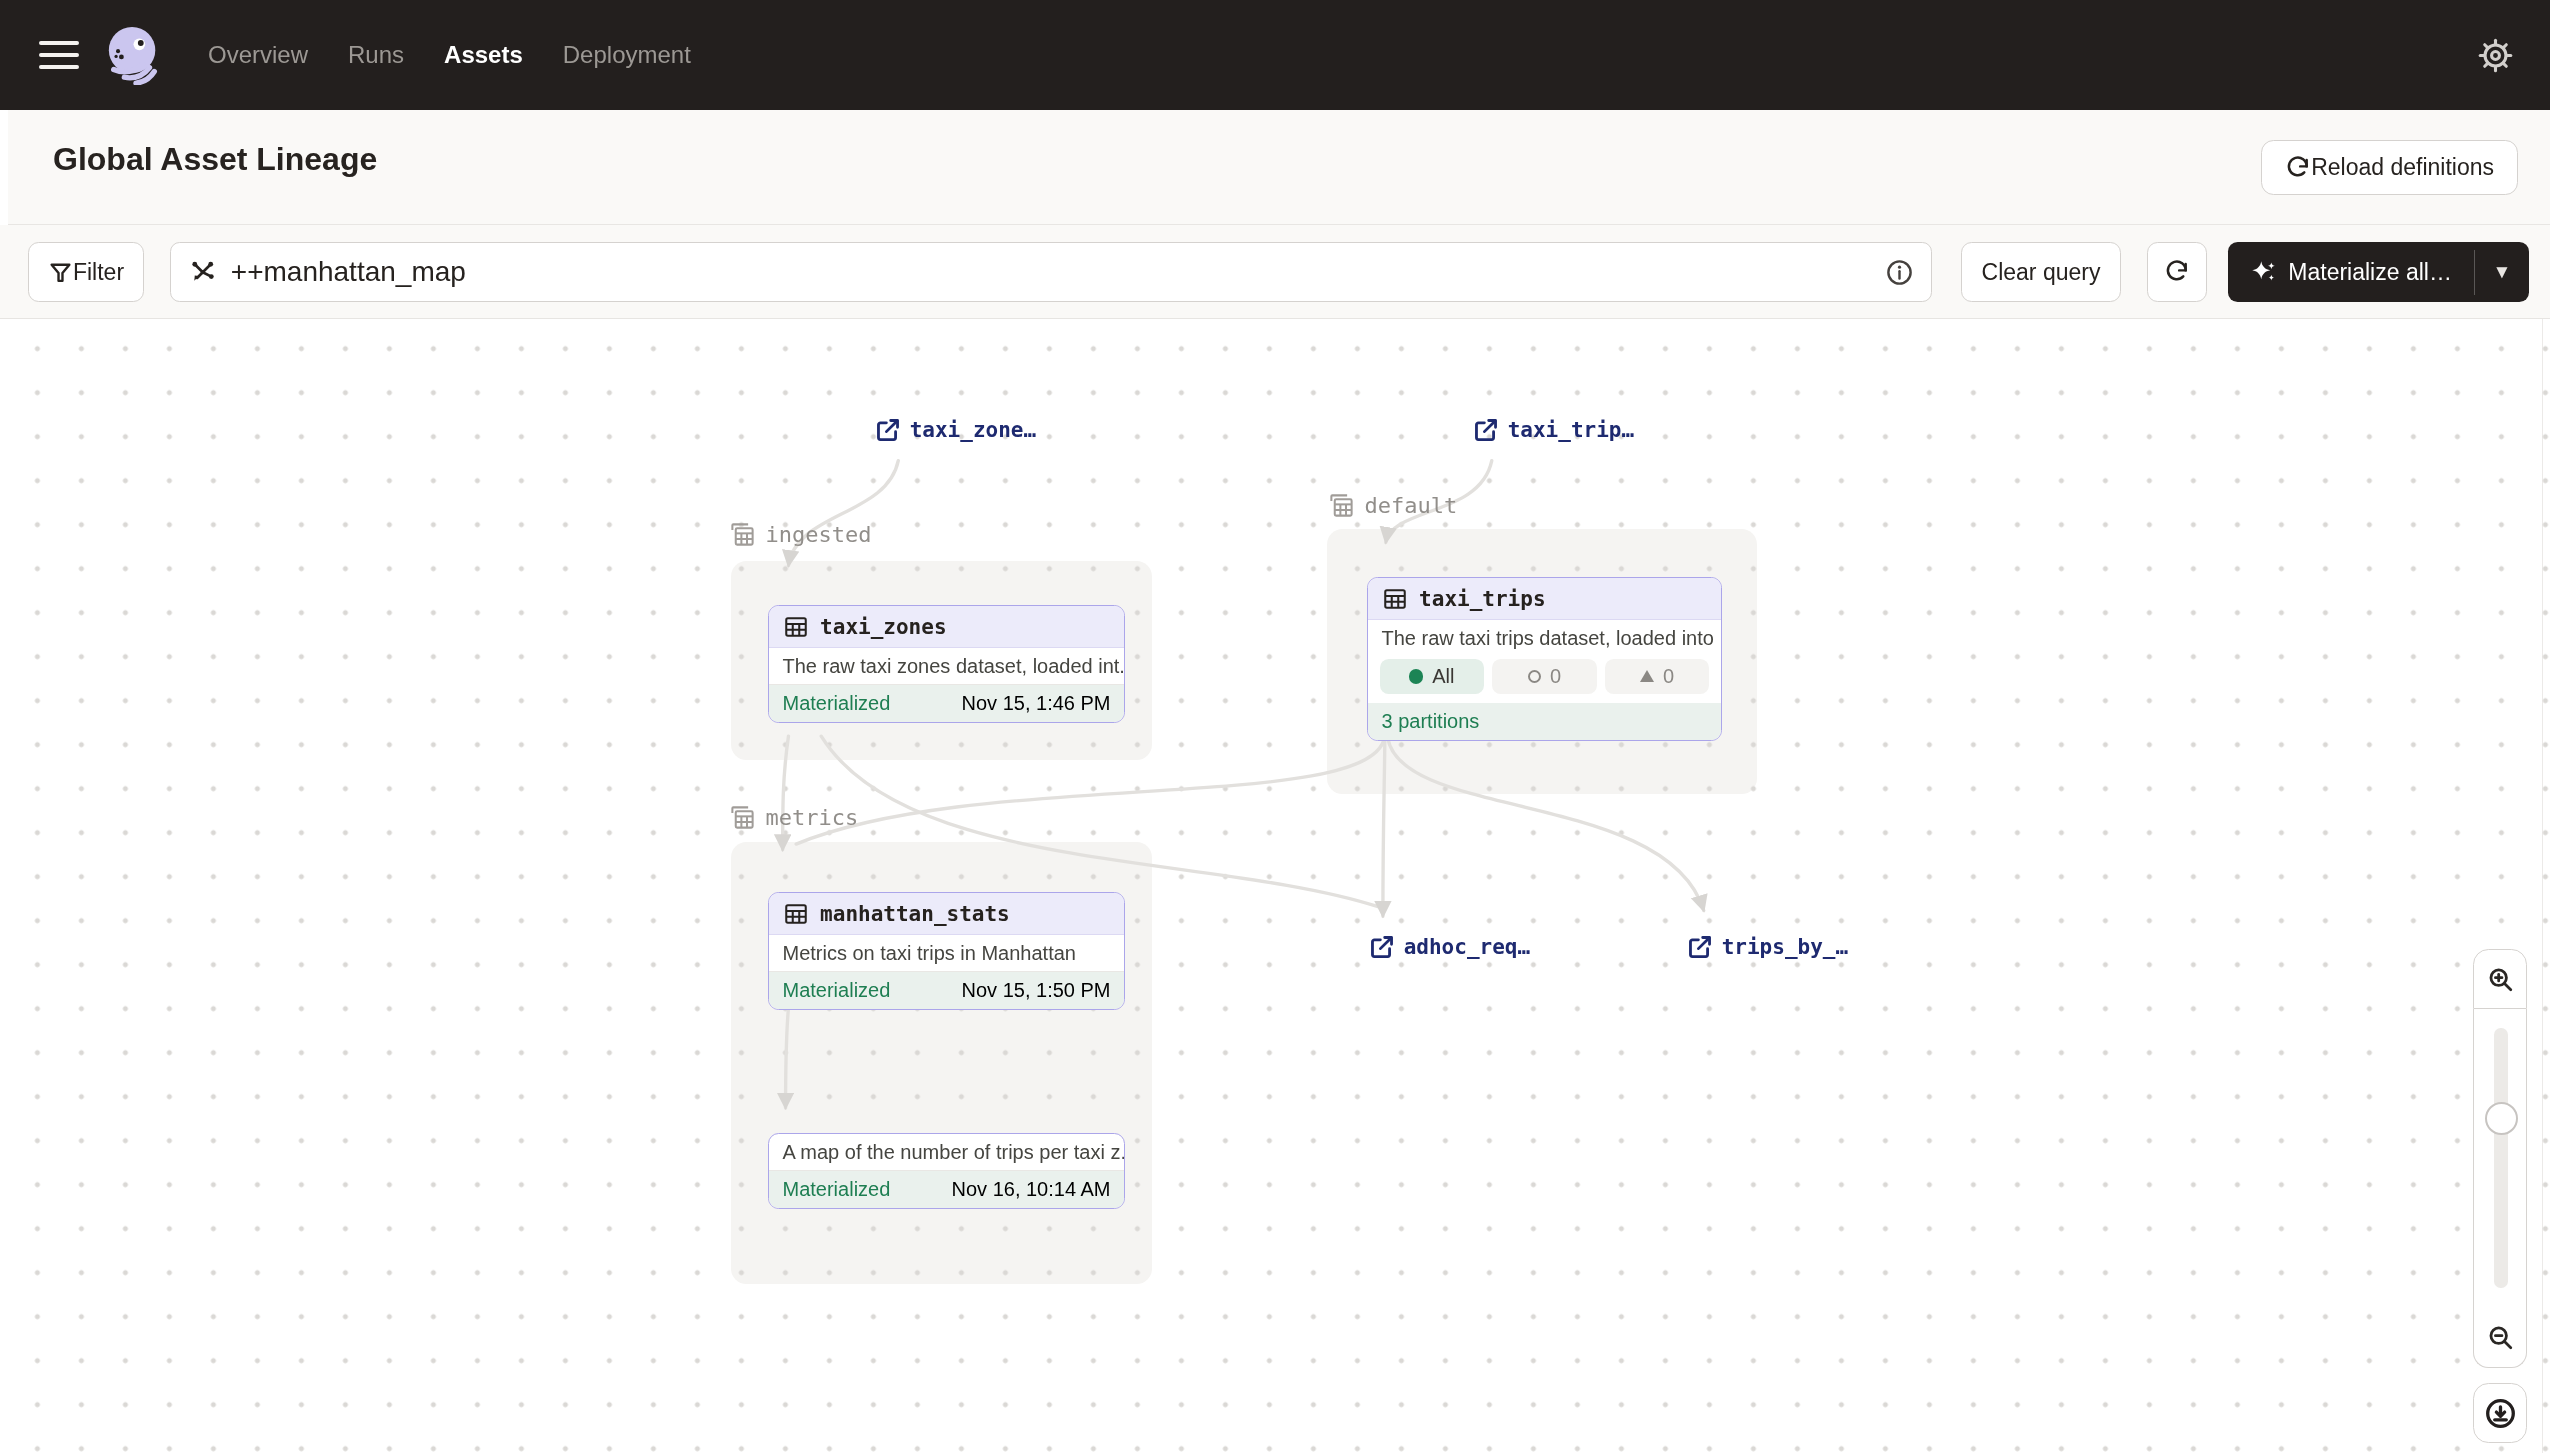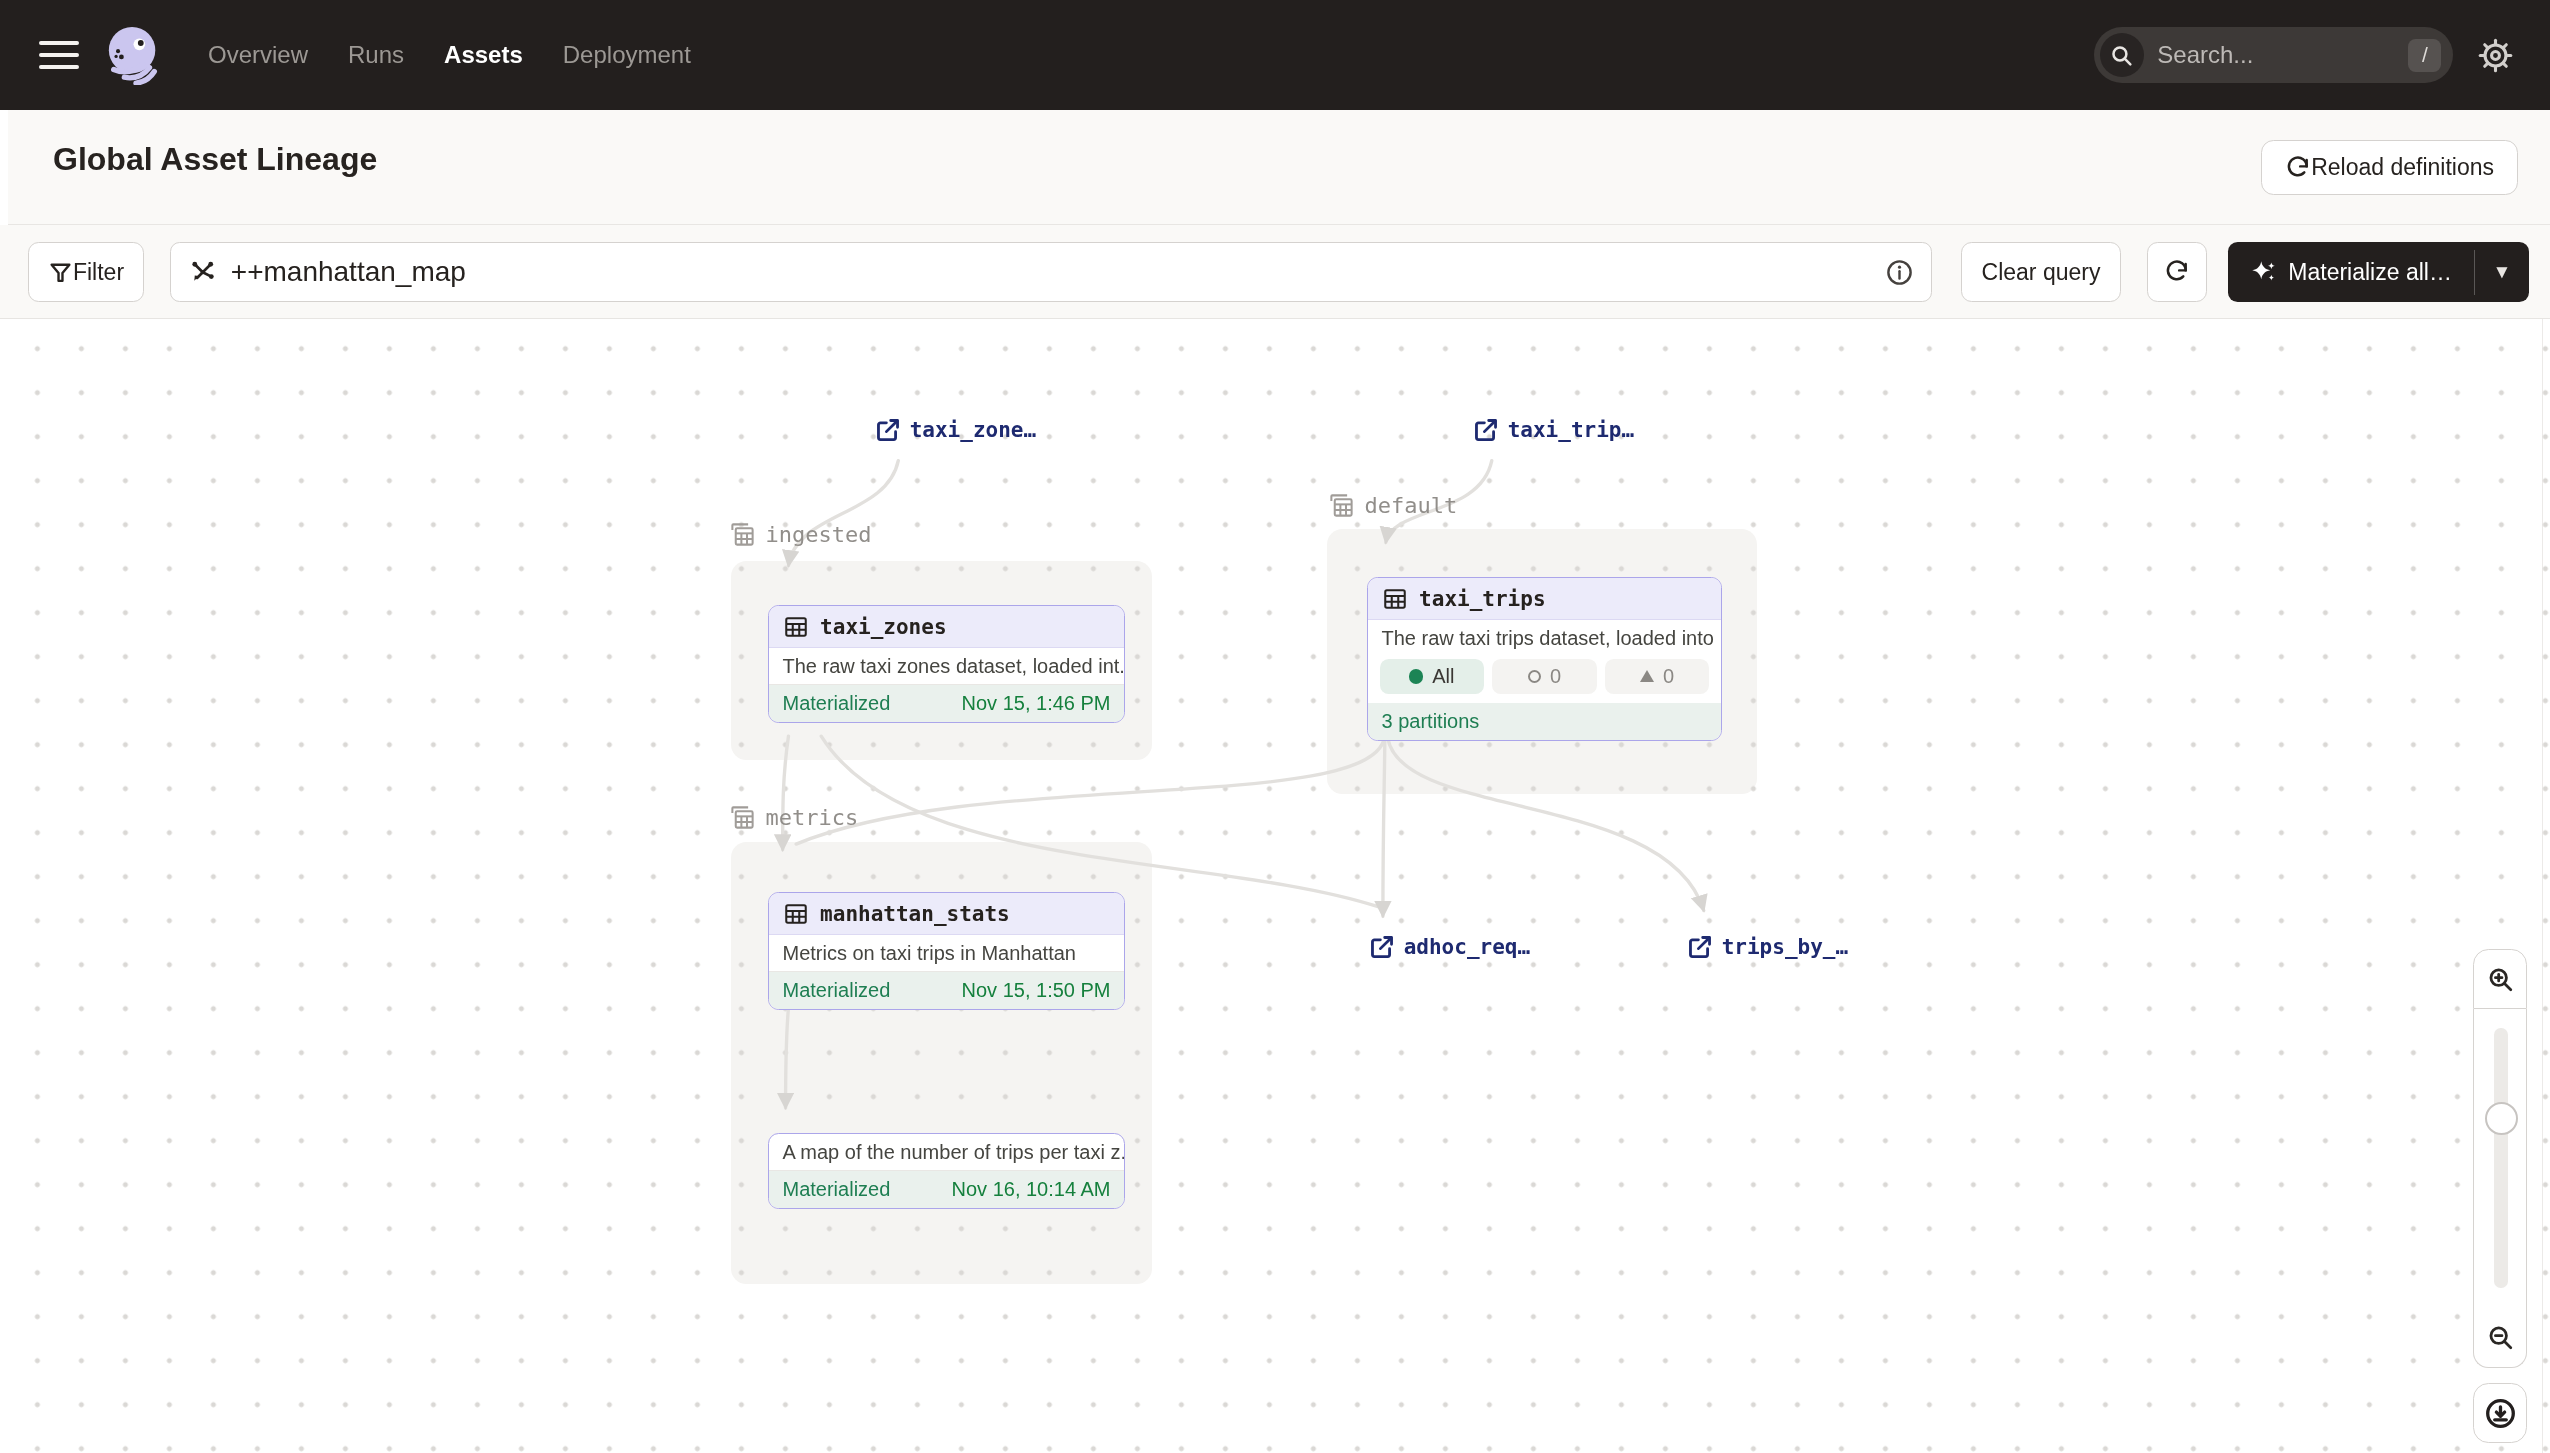--- a/index.html
+++ b/index.html
@@ -50,21 +50,21 @@
   .group-label { position:absolute; z-index:4; display:flex; align-items:center; gap:9.6px;
                  font-family:"DejaVu Sans Mono",monospace; font-size:22px; color:#918E8A; }
   .edges { position:absolute; inset:0; z-index:3; }
   .node { position:absolute; width:357px; background:#fff; border:1.9px solid #ABA5EA; border-radius:10.6px; overflow:hidden; z-index:4; cursor:pointer; }
   .node-header { display:flex; align-items:center; gap:11.6px; background:#ECEBFA; border-bottom:1px solid #DCD9F3; padding:7.7px 13.5px; height:42px; }
   .node-title { font-family:"DejaVu Sans Mono",monospace; font-weight:700; font-size:21px; color:#26221F; }
   .node-desc { padding:6.7px 13.5px; font-size:20px; color:#454540; white-space:nowrap; overflow:hidden; border-bottom:1px solid #E9E7E4; height:37px; display:flex; align-items:center; }
   .node-desc.noline { border-bottom:none; }
   .node-footer { background:#EAF1ED; padding:0 13.5px; height:37px; display:flex; align-items:center; justify-content:space-between; font-size:20px; }
   .status-green { color:#1E7E52; }
-  .ts-navy { color:#15803d; }
+  .ts-navy { color:#000000; }
   .chips { display:flex; gap:8.7px; padding:1.9px 11.6px 9.6px 11.6px; }
   .chip { flex:1; height:35px; border-radius:8.7px; display:flex; align-items:center; justify-content:center; gap:8.7px; font-size:20px; color:#3A3733; }
   .chip.all { background:#E4EFE9; }
   .chip.zero { background:#F4F3F1; color:#8B8884; }
   .dot-green { width:14.5px; height:14.5px; border-radius:50%; background:#1C8455; }
   .ring-gray { width:13.5px; height:13.5px; border-radius:50%; border:2.9px solid #8B8884; }
   .tri-gray { width:0; height:0; border-left:7.7px solid transparent; border-right:7.7px solid transparent; border-bottom:12.5px solid #8B8884; }
   .ext-link { position:absolute; z-index:4; display:flex; align-items:center; gap:8.7px; cursor:pointer;
               font-family:"DejaVu Sans Mono",monospace; font-weight:700; font-size:21px; color:#1E2A70; }
 
@@ -104,30 +104,20 @@
     </svg>
 
     <div class="nav">
       <div class="nav-item">Overview</div>
       <div class="nav-item">Runs</div>
       <div class="nav-item active">Assets</div>
       <div class="nav-item">Deployment</div>
     </div>
 
     <div class="topbar-right">
-      <div class="search-pill">
-        <div class="search-circle">
-          <svg width="25" height="25" viewBox="0 0 24 24" fill="none" stroke="#E8E5E2" stroke-width="2.4" stroke-linecap="round">
-            <circle cx="10.5" cy="10.5" r="6.2"></circle>
-              <line x1="15.3" y1="15.3" x2="20.5" y2="20.5"></line>
-          </svg>
-        </div>
-        <input class="search-input" placeholder="Search..." style="">
-        <div class="slash-badge">/</div>
-      </div>
       <div class="gear">
         <svg width="35" height="35" viewBox="0 0 24 24" fill="none" stroke="#D2CFCC" stroke-width="2.1" stroke-linecap="round">
           <circle cx="12" cy="12" r="7.2"></circle>
           <circle cx="12" cy="12" r="2.7"></circle>
           <line x1="12" y1="1.5" x2="12" y2="4.6"></line>
             <line x1="12" y1="19.4" x2="12" y2="22.5"></line>
           <line x1="1.5" y1="12" x2="4.6" y2="12"></line>
             <line x1="19.4" y1="12" x2="22.5" y2="12"></line>
           <line x1="4.6" y1="4.6" x2="6.8" y2="6.8"></line>
             <line x1="17.2" y1="17.2" x2="19.4" y2="19.4"></line>

